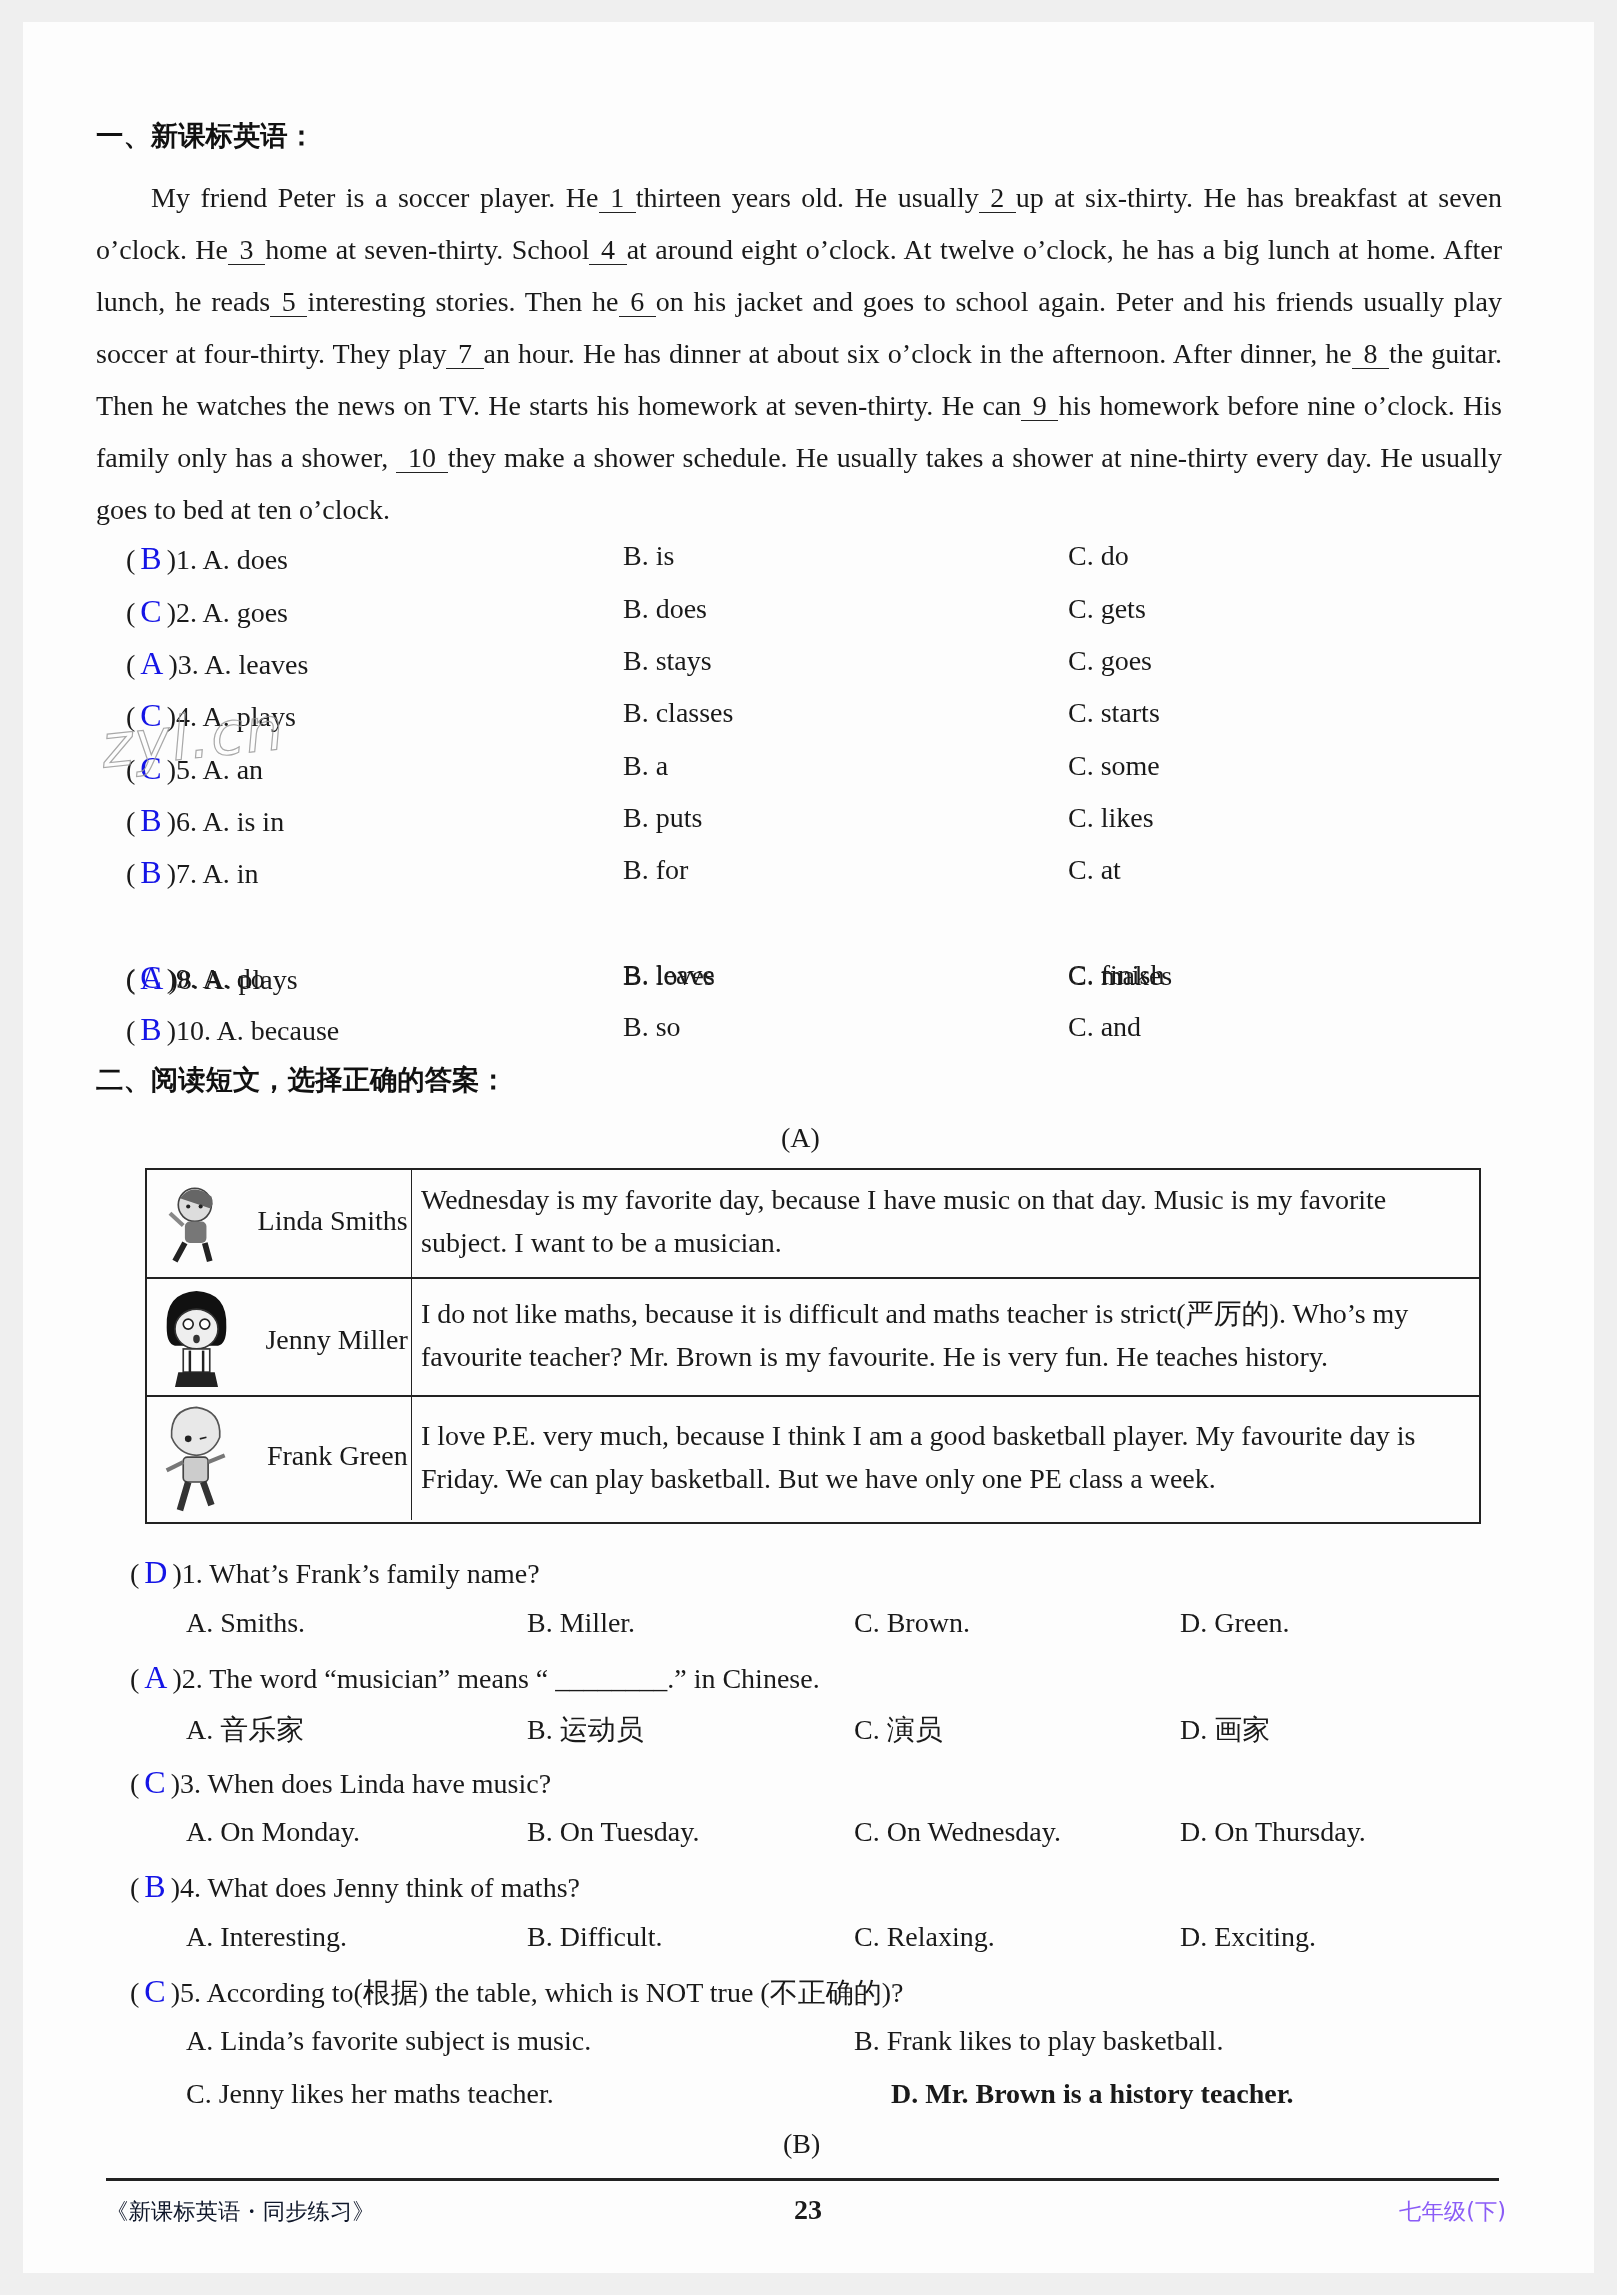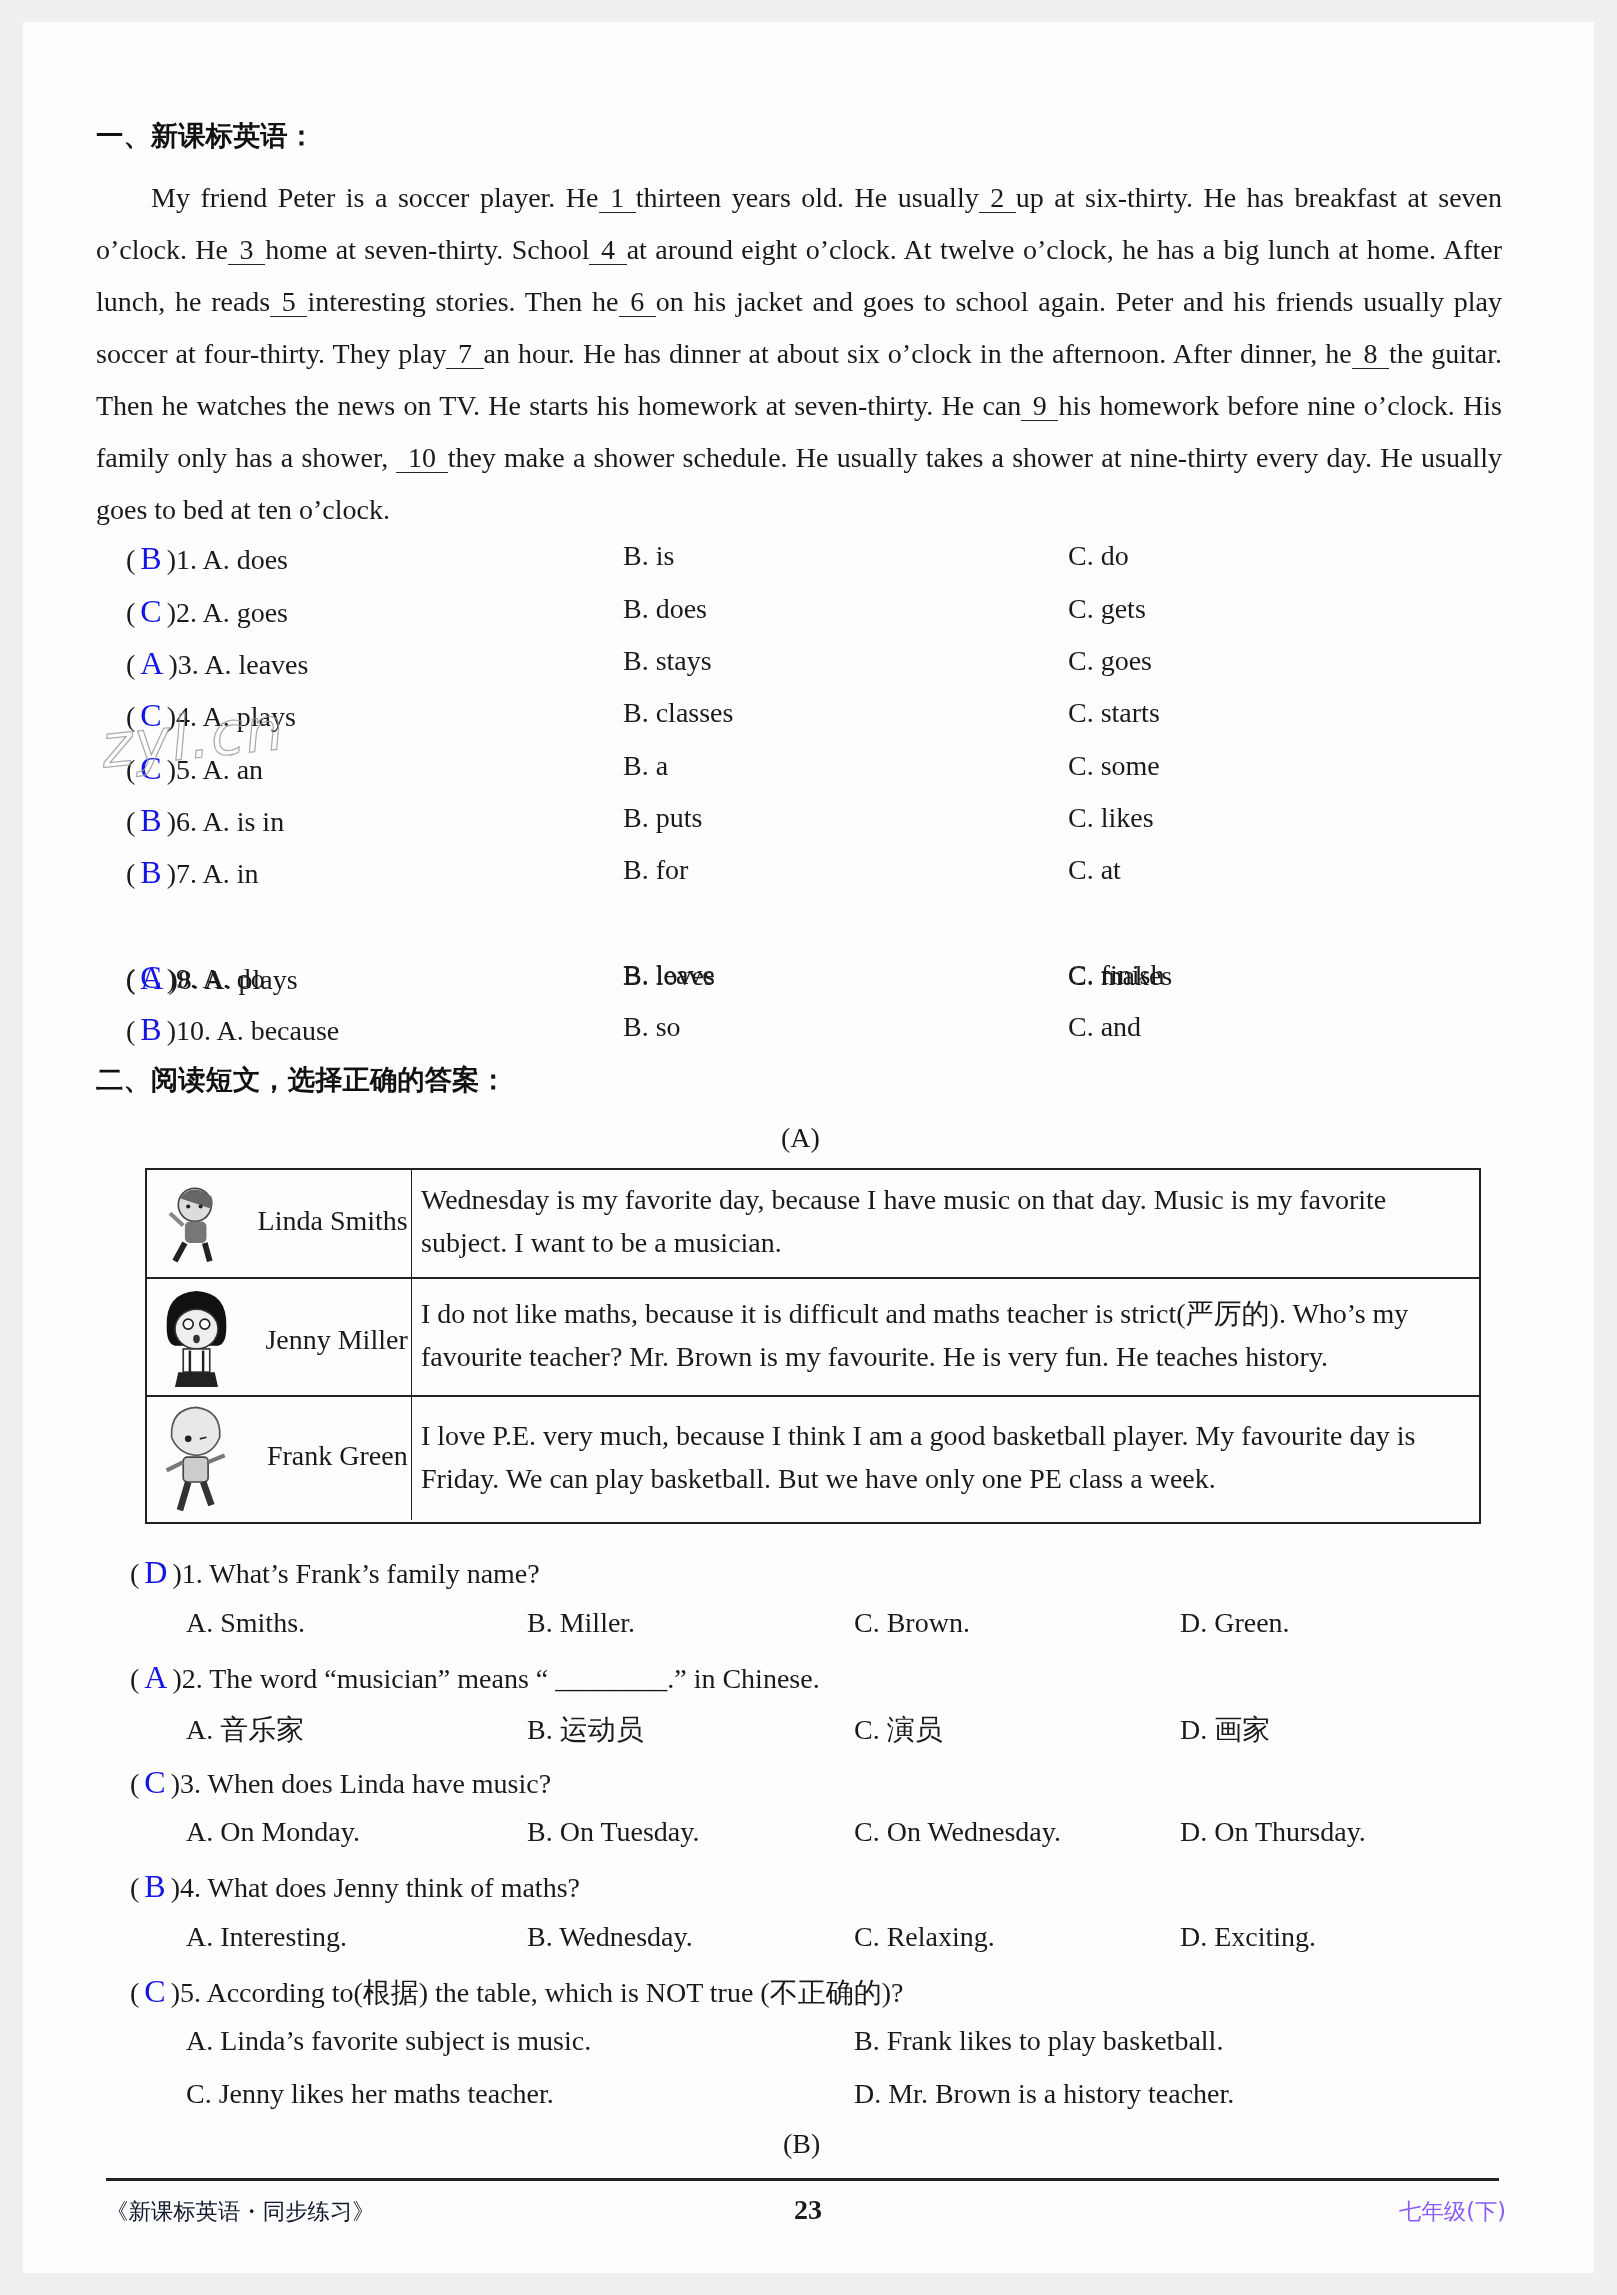--- a/index.html
+++ b/index.html
@@ -192,28 +192,28 @@
     <div class="q-opt" style="left: 527px; top: 1711px;">B. 运动员</div>
     <div class="q-opt" style="left: 854px; top: 1711px;">C. 演员</div>
     <div class="q-opt" style="left: 1180px; top: 1711px;">D. 画家</div>
     <div class="q-row" style="top: 1764px;">(<span class="ansletter" style="color: rgb(21, 21, 230);">C</span>)<span>3. When does Linda have music?</span></div>
     <div class="q-opt" style="left: 186px; top: 1816px;">A. On Monday.</div>
     <div class="q-opt" style="left: 527px; top: 1816px;">B. On Tuesday.</div>
     <div class="q-opt" style="left: 854px; top: 1816px;">C. On Wednesday.</div>
     <div class="q-opt" style="left: 1180px; top: 1816px;">D. On Thursday.</div>
     <div class="q-row" style="top: 1868px;">(<span class="ansletter" style="color: rgb(21, 21, 230);">B</span>)<span>4. What does Jenny think of maths?</span></div>
     <div class="q-opt" style="left: 186px; top: 1921px;">A. Interesting.</div>
-    <div class="q-opt" style="left: 527px; top: 1921px;">B. Wednesday.</div>
+    <div class="q-opt" style="left: 527px; top: 1921px;">B. Difficult.</div>
     <div class="q-opt" style="left: 854px; top: 1921px;">C. Relaxing.</div>
     <div class="q-opt" style="left: 1180px; top: 1921px;">D. Exciting.</div>
     <div class="q-row" style="top: 1973px;">(<span class="ansletter" style="color: rgb(21, 21, 230);">C</span>)<span>5. According to(根据) the table, which is NOT true (不正确的)?</span></div>
     <div class="q-opt" style="left: 186px; top: 2025px;">A. Linda’s favorite subject is music.</div>
     <div class="q-opt" style="left: 854px; top: 2025px;">B. Frank likes to play basketball.</div>
     <div class="q-opt" style="left: 186px; top: 2078px;">C. Jenny likes her maths teacher.</div>
-    <div class="q-opt" style="left: 854px; top: 2078px;">D. Mr. Brown is a history teacher.</div>
+    <div class="q-opt" style="left: 891px; top: 2078px; font-weight: bold;">D. Mr. Brown is a history teacher.</div>
   </div>
 
 <div class="abs serif" style="left:783px; top:2128px;">(B)</div>
 
 <div class="footer-line"></div>
 <div class="footer-l">《新课标英语・同步练习》</div>
 <div class="footer-c">23</div>
 <div class="footer-r">七年级(下)</div>
 
 

